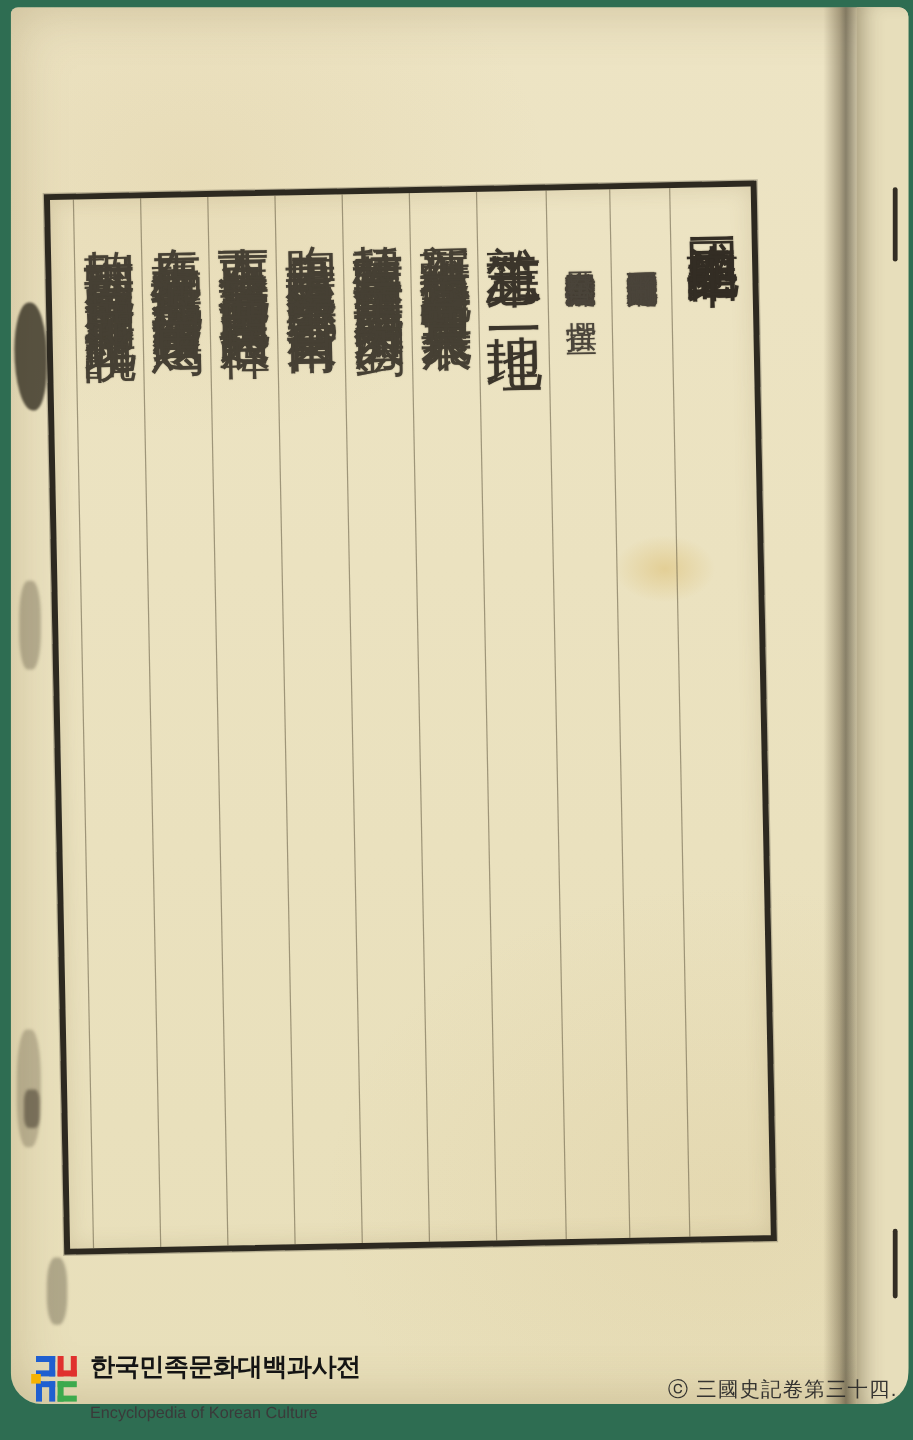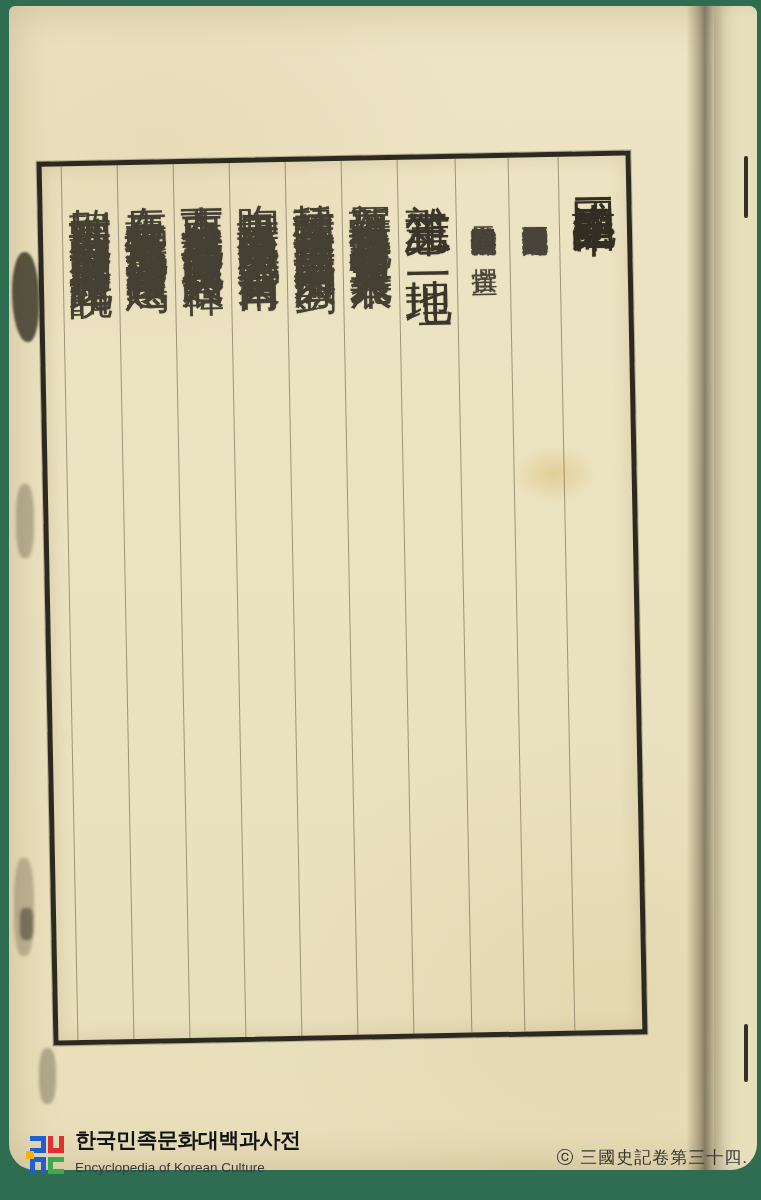--- a/index.html
+++ b/index.html
@@ -66,34 +66,34 @@
   .col-sec    { width:58px; }
   .col-sec .vtext { font-size:46px; letter-spacing:4px; color:#3b352b; }
   .col-body   { width:56px; }
   .col-body .vtext { font-size:43px; letter-spacing:4px; }
   .name-small { font-size:.88em; }
   .vgap { display:inline-block; width:1px; opacity:0; }
   .vgap.sec { height:60px; }
   .vgap.sig { height:40px; }
 
   
-  .logo { position:absolute; left:26px; top:1128px; display:flex; align-items:flex-end; }
+  .logo { position:absolute; left:26px; top:1128px; display:flex; align-items:flex-start; }
   .logo-mark { width:40px; height:42px; position:relative; margin-right:9px; }
   .shape { position:absolute; width:16px; height:17px; box-sizing:border-box; }
   .s-tl { left:4px;  top:2px;  border:5px solid #1f5fd0; border-left:0; }
   .s-tr { left:22px; top:2px;  border:5px solid #e0312e; border-top:0; }
   .s-bl { left:4px;  top:23px; border:5px solid #1f5fd0; border-bottom:0; }
   .s-br { left:22px; top:23px; border:5px solid #3caa4d; border-right:0; }
   .s-yl { left:0px;  top:17px; width:8px; height:8px; background:#f5b303; }
   .logo-text .kr {
     font-family:"Liberation Sans", sans-serif; font-weight:700; font-size:21px;
     color:#141414; letter-spacing:-.5px; line-height:1.1;
   }
   .logo-text .en {
-    font-family:"Liberation Sans", sans-serif; font-size:13.5px; color:#3a3a3a; line-height:1.1; margin-top:10px;
+    font-family:"Liberation Sans", sans-serif; font-size:13.5px; color:#3a3a3a; line-height:1.1; margin-top:20px;
   }
   .copyright {
     position:absolute; right:13px; top:1146px;
     font-family:"Liberation Sans", sans-serif; font-size:17px;
     color:rgba(38,38,38,.92); letter-spacing:1px;
   }
 </style>
 </head>
 <body>
 

